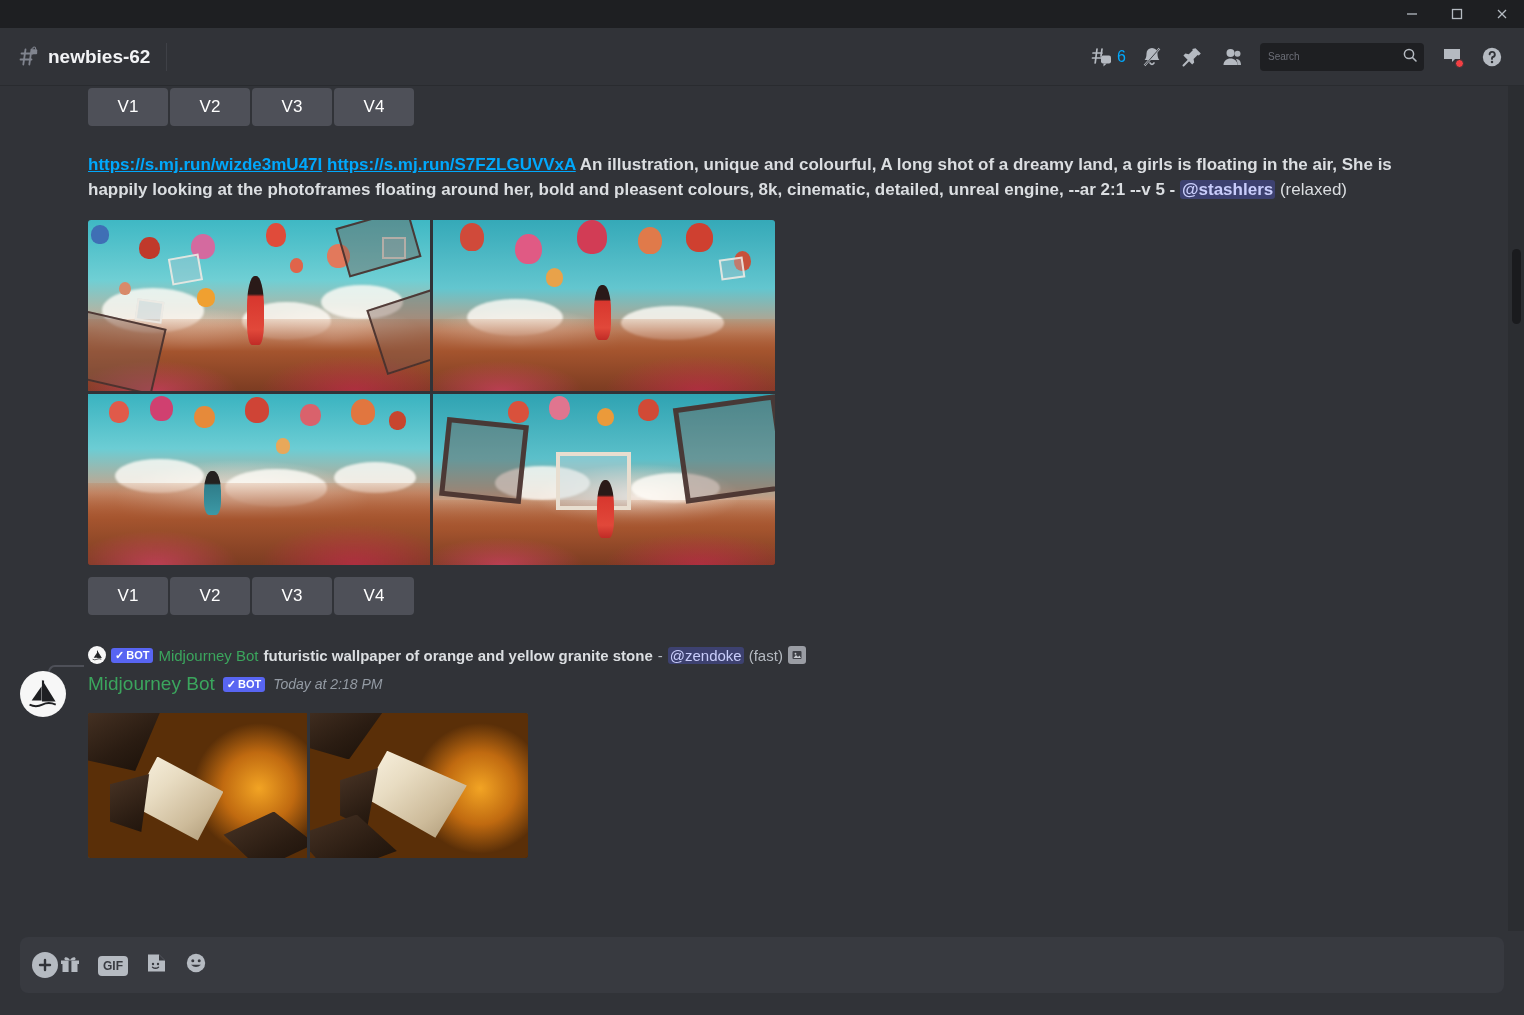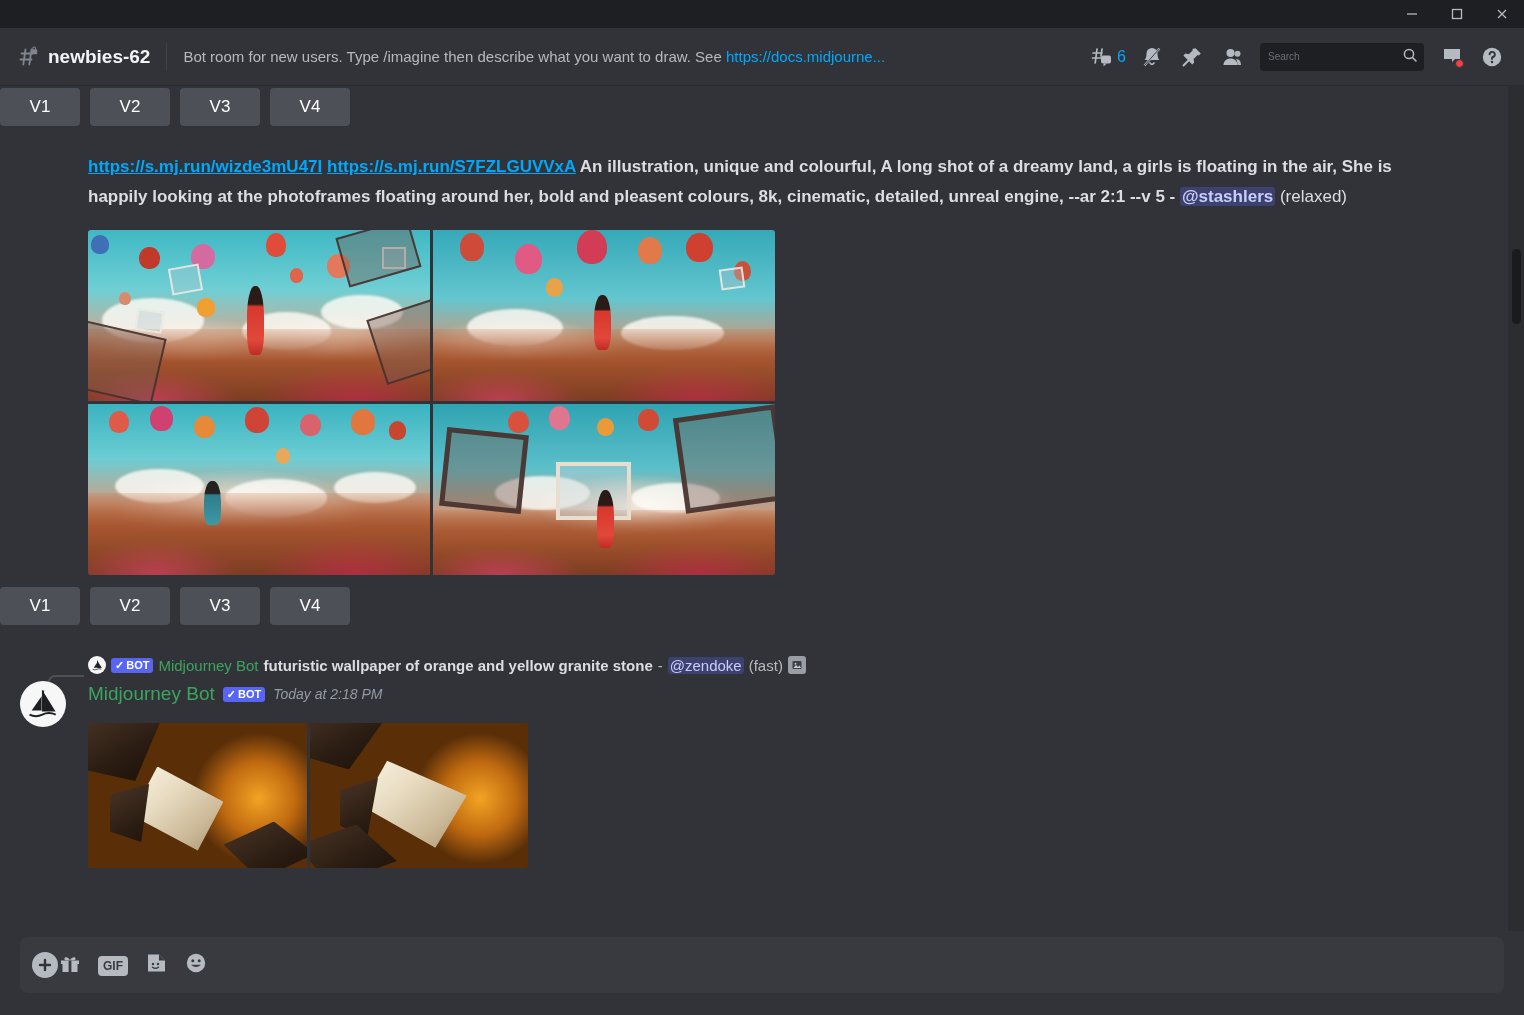--- a/index.html
+++ b/index.html
@@ -84,38 +84,38 @@
     position: absolute; right: 0; top: 0;
     width: 16px; height: 100%;
     background: #2b2d31;
   }
   .scrollbar-thumb {
     position: absolute; right: 3px; top: 163px;
     width: 9px; height: 75px;
     background: #1a1b1e; border-radius: 5px;
   }
 
-  .btn-row { display: flex; gap: 10px; }
+  .btn-row { display: flex; gap: 2px; padding-left: 88px; }
   .mj-btn {
     width: 80px; height: 38px;
     background: #4e5058; border-radius: 4px;
     color: #ffffff; font-size: 17px;
     display: flex; align-items: center; justify-content: center;
   }
   .mj-btn.icon-btn { width: 80px; }
   .refresh-sq {
     width: 24px; height: 24px; border-radius: 3px;
     background: #2d7ff0;
     display: flex; align-items: center; justify-content: center;
   }
 
   
   .msg-text {
     padding: 0 90px 0 88px;
-    color: #dbdee1; font-size: 17px; line-height: 30px;
+    color: #dbdee1; font-size: 17px; line-height: 25px;
     font-weight: bold;
   }
   .msg-text .lnk { color: #00a8fc; }
   .mention {
     background: rgba(88,101,242,0.3);
     color: #c9cdfb; border-radius: 3px; padding: 0 2px;
   }
   .soft { color: #dbdee1; font-weight: normal; }
 
   
@@ -308,23 +308,20 @@
 <div class="chan-header">
   <span class="chan-hash">
     <svg width="24" height="24" viewBox="0 0 24 24" fill="none">
       <path d="M5.5 8.5h11M4.5 14.5h11M9.5 4.5l-2.2 15M15.5 4.5l-2.2 15" stroke="#80848e" stroke-width="1.8" stroke-linecap="round"></path>
       <rect x="15.2" y="4.2" width="6" height="5" rx="1" fill="#80848e"></rect>
       <path d="M16.8 4.4v-1a1.4 1.4 0 0 1 2.8 0v1" stroke="#80848e" stroke-width="1.1" fill="none"></path>
     </svg>
   </span>
   <span class="chan-name">newbies-62</span>
   <span class="chan-divider"></span>
-  <div class="chan-topic">
-    <span>Bot room for new users. Type /imagine then describe what you want to draw. See </span><a href="#">https://docs.midjourne...</a>
-  </div>
 
   <div class="hdr-icons">
     <div class="hdr-ico">
       <svg width="24" height="24" viewBox="0 0 24 24" fill="none">
         <path d="M4 8h9M3.5 13h9M8 4l-1.8 14M13 4l-1 7" stroke="currentColor" stroke-width="1.7" stroke-linecap="round"></path>
         <rect x="12" y="10.5" width="10" height="8" rx="2" fill="currentColor"></rect>
         <path d="M14.5 18.5v3l3.2-3" fill="currentColor"></path>
       </svg>
     </div>
     <span class="thread-count">6</span>

